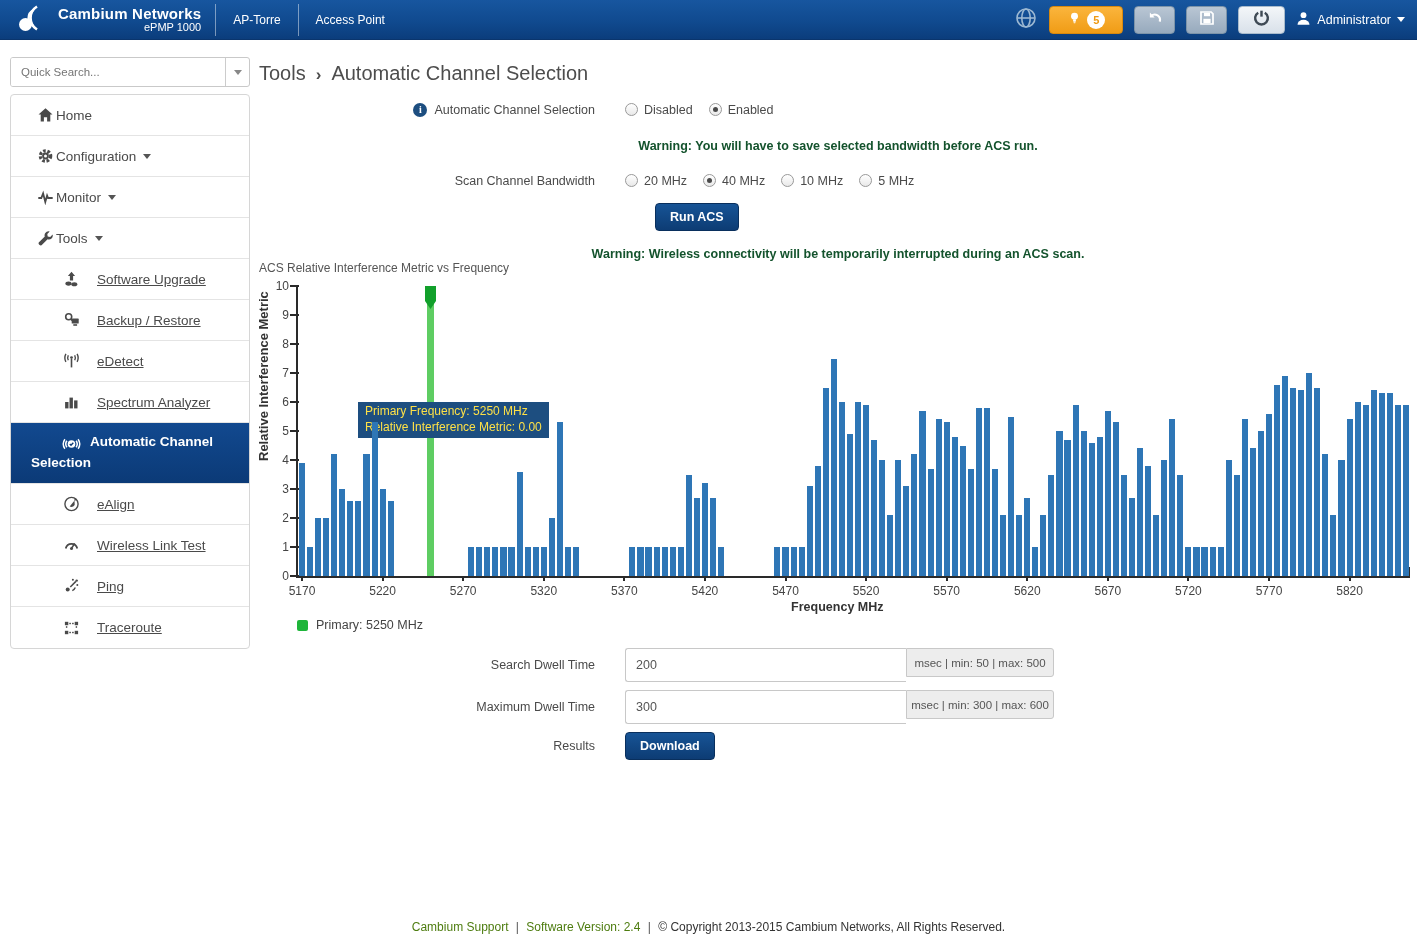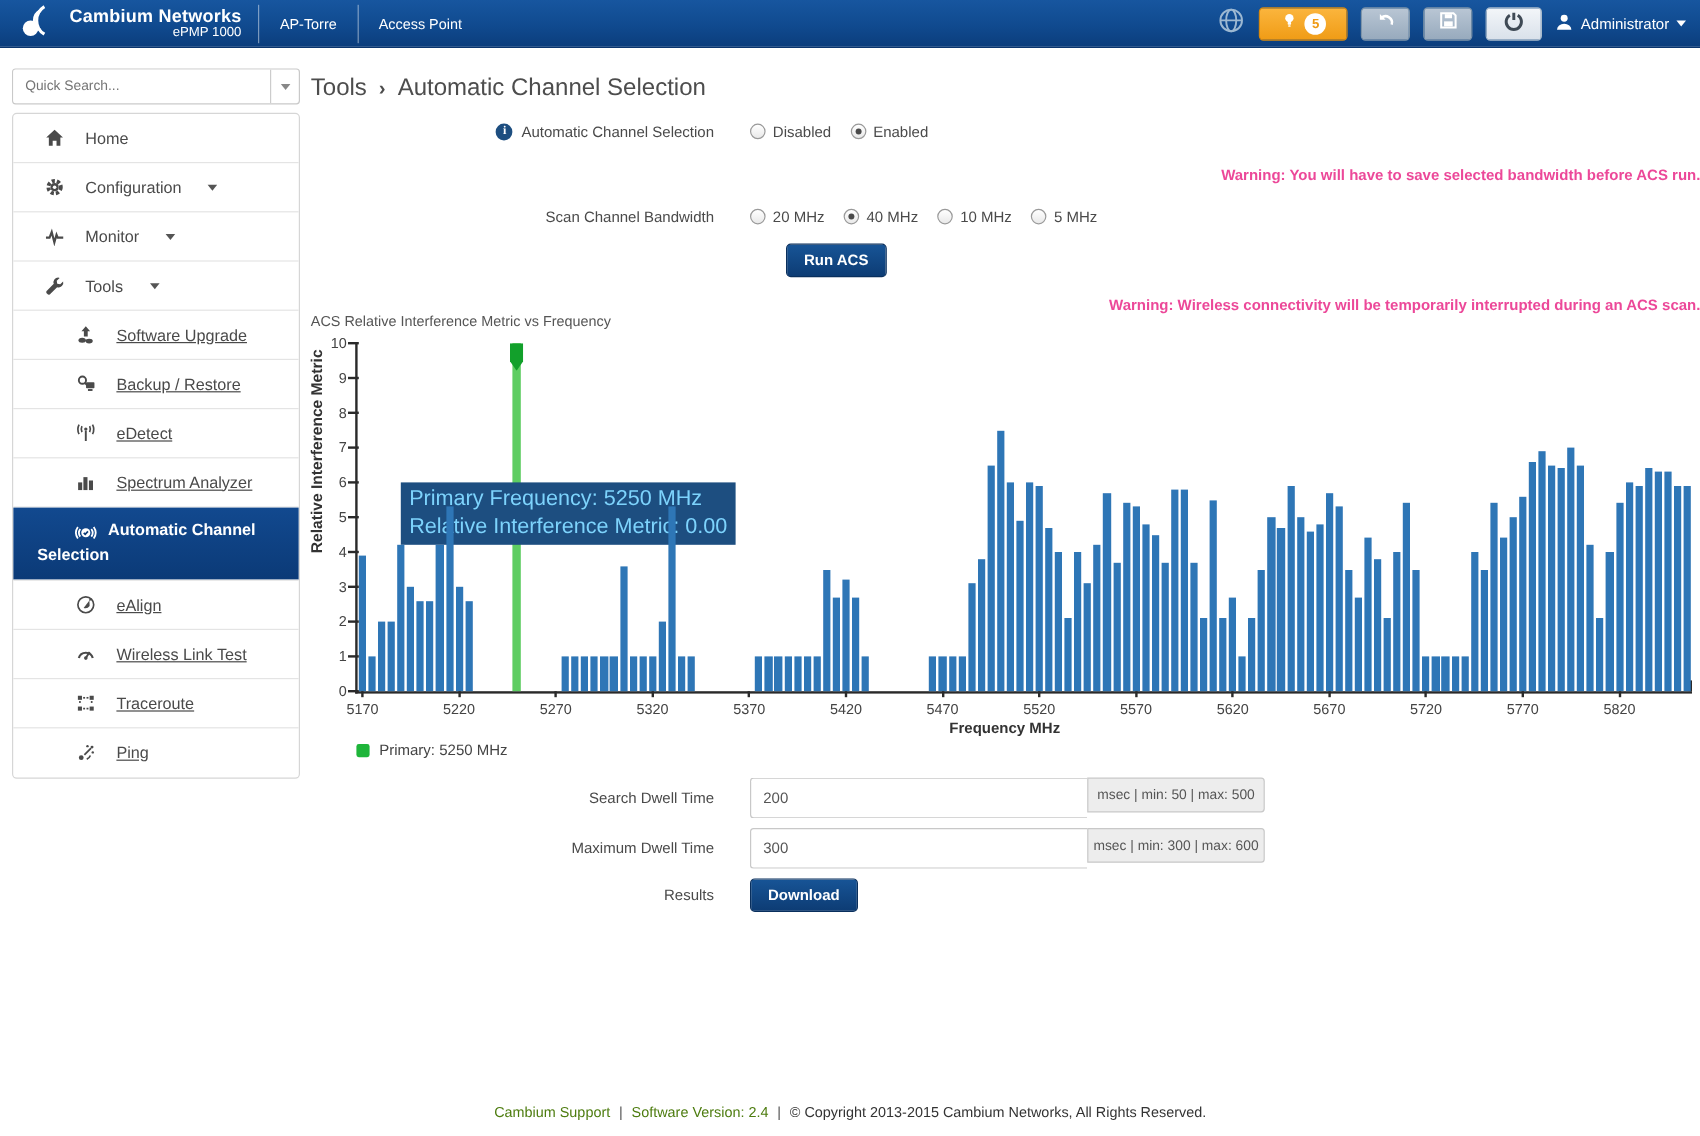--- a/index.html
+++ b/index.html
@@ -29,21 +29,21 @@
   .sidebar { width:240px; margin:17px 0 0 10px; flex:none; }
   .search-row { height:30px; border:1px solid #c9c9c9; border-radius:3px; background:#fff; display:flex; overflow:hidden; }
   .search-row input { flex:1; border:0; outline:none; padding:0 10px; font-size:11.5px; color:#666;
     font-family:"Liberation Sans",sans-serif; }
   .search-caret { width:24px; border-left:1px solid #ccc; display:flex; align-items:center; justify-content:center; }
   .search-caret .tri { width:0; height:0; border:4px solid transparent; border-top:5px solid #888; margin-top:4px; }
   .menu { margin-top:7px; border:1px solid #d6d6d6; border-radius:4px; background:#fff; overflow:hidden; }
   .mitem { display:flex; align-items:center; min-height:41px; border-bottom:1px solid #e4e4e4;
     font-size:13.5px; color:#4a4a4a; cursor:pointer; }
   .mitem:last-child { border-bottom:0; }
-  .mitem.top { padding-left:24px; gap:15px; }
+  .mitem.top { padding-left:24px; }
   .mitem.sub { padding-left:50px; gap:15px;text-decoration:underline; }
   .mitem svg { flex:none; }
   .mitem .mcaret { width:0; height:0; border:4px solid transparent; border-top:5px solid #555; margin:4px 0 0 7px; }
   .mitem.active { display:block; padding:9px 10px 9px 20px; min-height:61px;
     background:linear-gradient(180deg,#12498f,#0b3a77); color:#fff; font-weight:bold; line-height:1.55; }
   .mitem.active svg { margin-left:30px; vertical-align:-6px; margin-right:8px; }
   
   .content { flex:1; padding:22px 0 0 9px; position:relative; }
   .breadcrumb { font-size:20px; color:#4d4d4d; height:26px; }
   .breadcrumb .chev { margin:0 10px; font-weight:bold; font-size:17px; color:#4d4d4d; }
@@ -52,21 +52,21 @@
     display:flex; justify-content:flex-end; align-items:center; gap:7px; }
   .fctrl { display:flex; align-items:flex-start; }
   .radio { display:flex; align-items:center; gap:6px; margin-right:16px; font-size:12.5px; color:#4a4a4a; cursor:pointer; }
   .rdot { width:13px; height:13px; border:1px solid #999; border-radius:50%;
     background:linear-gradient(#fff,#e9e9e9); position:relative; flex:none; }
   .rdot.sel::after { content:''; position:absolute; left:3px; top:3px; width:5px; height:5px;
     border-radius:50%; background:#4a4a4a; }
   .info-icon { width:14px; height:14px; border-radius:50%; background:#1d4e80; color:#fff;
     font-size:10px; font-weight:bold; font-family:"Liberation Serif",serif; display:inline-flex;
     align-items:center; justify-content:center; flex:none; }
-  .warning { margin:0; width:1158px; text-align:right; font-size:12.5px; font-weight:bold; color:#ec4899; }
+  .warning { margin:0; width:1158px; text-align:center; font-size:12.5px; font-weight:bold; color:#14532d; }
   .w1 { margin-top:21px; }
   .w2 { margin-top:16px; }
   .row1 { margin-top:13px; }
   .row2 { margin-top:19px; }
   .btn-blue { background:linear-gradient(180deg,#175496,#0d3c74); border:1px solid #092f5d;
     border-radius:4px; color:#fff; font-size:12.5px; font-weight:bold; padding:6px 14px; cursor:pointer;
     font-family:"Liberation Sans",sans-serif; }
   .runacs-row { margin-top:14px; margin-left:396px; }
   
   .chart-block { position:relative; height:387px; }
@@ -79,22 +79,22 @@
   .xtick { position:absolute; top:calc(100% + 8px); transform:translateX(-50%); font-size:12px; color:#444; white-space:nowrap; }
   .xtickmark { position:absolute; top:100%; width:2px; height:5px; background:#2a2a2a; }
   .endtick { position:absolute; right:0; bottom:0; width:3px; height:9px; background:#2a2a2a; }
   .ylab { position:absolute; left:-42px; top:0; height:180px; writing-mode:vertical-rl;
     transform:rotate(180deg); font-size:13px; font-weight:bold; color:#333; display:flex;
     align-items:center; justify-content:center; }
   .xlab { position:absolute; top:calc(100% + 24px); left:48.5%; transform:translateX(-50%);
     font-size:12.5px; font-weight:bold; color:#333; }
   .pline { position:absolute; top:0; bottom:0; width:7px; background:#5ecd62; }
   .pmarker { position:absolute; top:0; }
-  .tooltip { position:absolute; left:36px; top:116px; background:#1d4e80; color:#7dd3fc;
-    font-size:18px; line-height:1.3; padding:2px 7px 3px 7px; white-space:nowrap; }
+  .tooltip { position:absolute; left:60px; top:116px; background:#1d4e80; color:#fde047;
+    font-size:12px; line-height:1.3; padding:2px 7px 3px 7px; white-space:nowrap; }
   .legend { position:absolute; left:38px; top:357px; display:flex; align-items:center; gap:8px;
     font-size:12.5px; color:#444; }
   .lswatch { width:11px; height:11px; border-radius:2px; background:#1eb53a; }
   
   .form-bottom { margin-top:0; }
   .dwrow { display:flex; align-items:center; margin-bottom:8px; }
   .igroup { display:flex; }
   .tinput { width:281px; height:29px; border:1px solid #c8c8c8; border-right:none;
     border-radius:3px 0 0 3px; padding:16px 10px; font-size:12.5px; color:#555; outline:none;
     font-family:"Liberation Sans",sans-serif; }
@@ -275,45 +275,45 @@
         <div class="mitem sub">
           <svg width="21" height="16" viewBox="0 0 16 16">
             <path d="M2.2 11.4a6 6 0 0 1 11.6 0" stroke="currentColor" fill="none" stroke-width="1.8"></path>
             <path d="M8 11.4 11.2 6.4" stroke="currentColor" stroke-width="1.6"></path>
             <circle cx="8" cy="11.4" r="1.5" fill="currentColor"></circle>
           </svg>
           <span>Wireless Link Test</span>
         </div>
         <div class="mitem sub">
           <svg width="21" height="16" viewBox="0 0 16 16">
+            <circle cx="4.2" cy="11.4" r="2" fill="currentColor"></circle>
+            <path d="M6.8 9 12.4 3.4" stroke="currentColor" stroke-width="1.5"></path>
+            <circle cx="13.2" cy="2.6" r="1.2" fill="currentColor"></circle>
+            <circle cx="13.8" cy="7" r="1" fill="currentColor"></circle>
+            <circle cx="9.4" cy="1.8" r="1" fill="currentColor"></circle>
+            <path d="M8.8 12.6a5 5 0 0 0 3-3" stroke="currentColor" fill="none" stroke-width="1.4"></path>
+          </svg>
+          <span>Ping</span>
+        </div>
+        <div class="mitem sub">
+          <svg width="21" height="16" viewBox="0 0 16 16">
             <g fill="currentColor">
               <rect x="1.4" y="1.8" width="3.4" height="3.4"></rect>
               <rect x="11.2" y="1.8" width="3.4" height="3.4"></rect>
               <rect x="1.4" y="10.8" width="3.4" height="3.4"></rect>
               <rect x="11.2" y="10.8" width="3.4" height="3.4"></rect>
               <rect x="5.8" y="2.8" width="1.6" height="1.4"></rect>
               <rect x="8.6" y="2.8" width="1.6" height="1.4"></rect>
               <rect x="5.8" y="11.8" width="1.6" height="1.4"></rect>
               <rect x="8.6" y="11.8" width="1.6" height="1.4"></rect>
               <rect x="2.4" y="6.2" width="1.4" height="1.6"></rect>
               <rect x="12.2" y="6.2" width="1.4" height="1.6"></rect>
             </g>
           </svg>
           <span>Traceroute</span>
-        </div>
-        <div class="mitem sub">
-          <svg width="21" height="16" viewBox="0 0 16 16">
-            <circle cx="4.2" cy="11.4" r="2" fill="currentColor"></circle>
-            <path d="M6.8 9 12.4 3.4" stroke="currentColor" stroke-width="1.5"></path>
-            <circle cx="13.2" cy="2.6" r="1.2" fill="currentColor"></circle>
-            <circle cx="13.8" cy="7" r="1" fill="currentColor"></circle>
-            <circle cx="9.4" cy="1.8" r="1" fill="currentColor"></circle>
-            <path d="M8.8 12.6a5 5 0 0 0 3-3" stroke="currentColor" fill="none" stroke-width="1.4"></path>
-          </svg>
-          <span>Ping</span>
         </div>
       </div>
   </div>
 
   <div class="content">
     <div class="breadcrumb">
       <span>Tools</span><span class="chev">›</span><span>Automatic Channel Selection</span>
     </div>
 
     <div class="frow row1">

